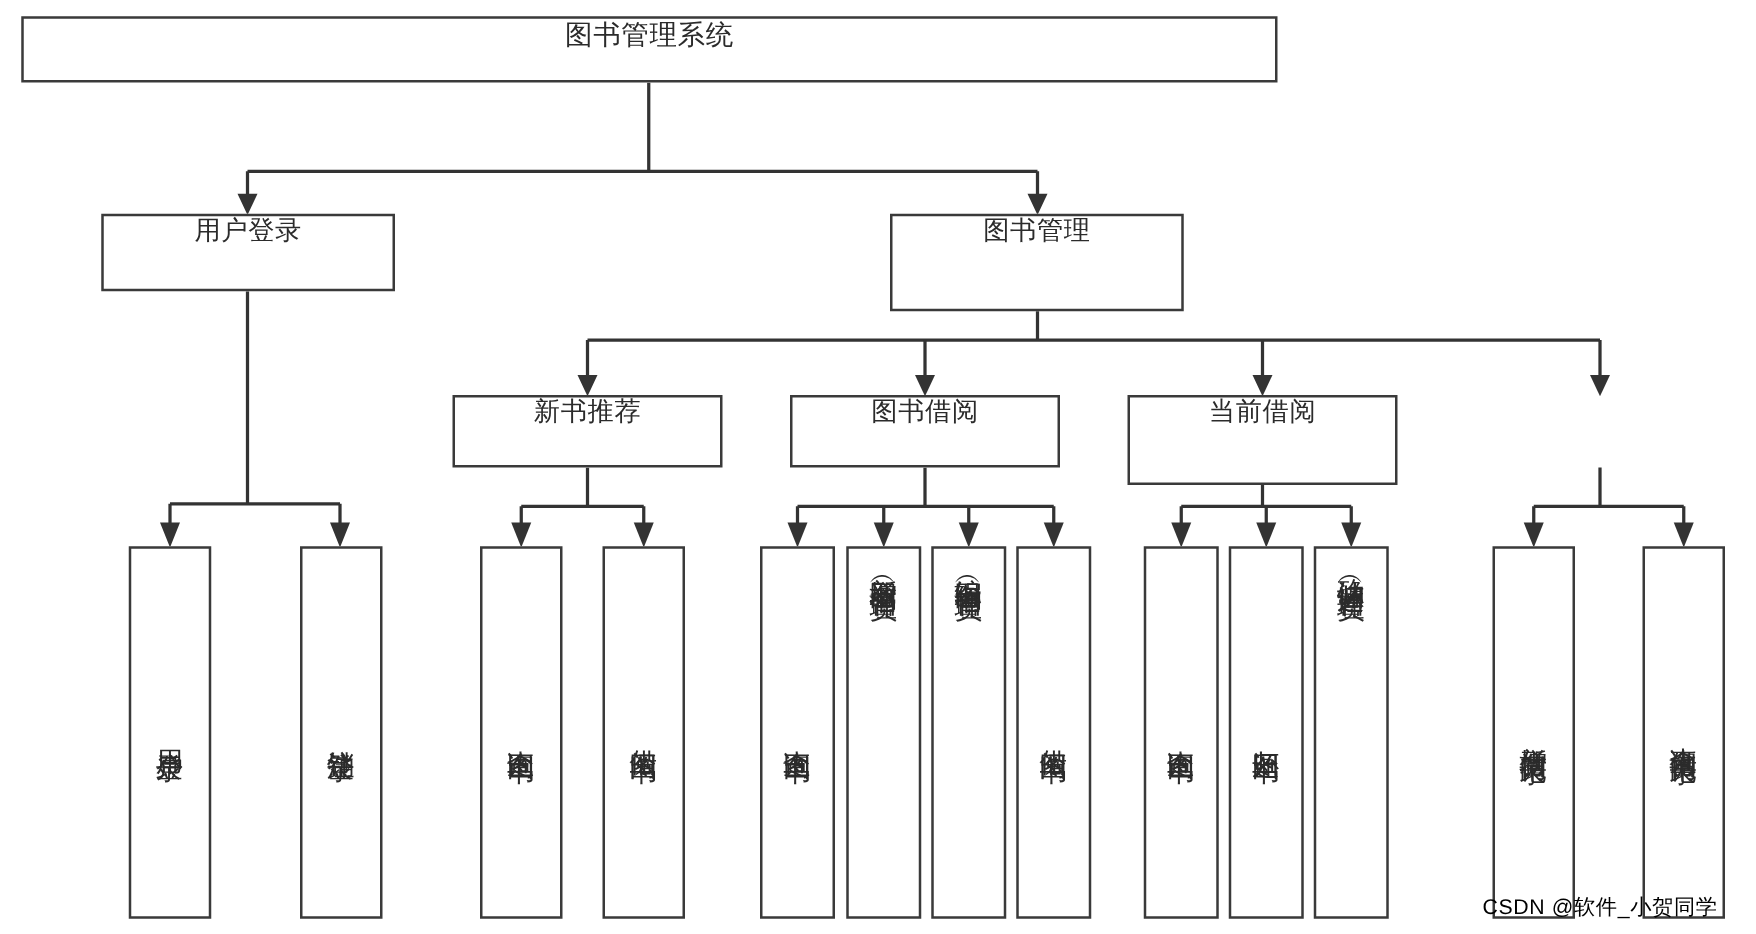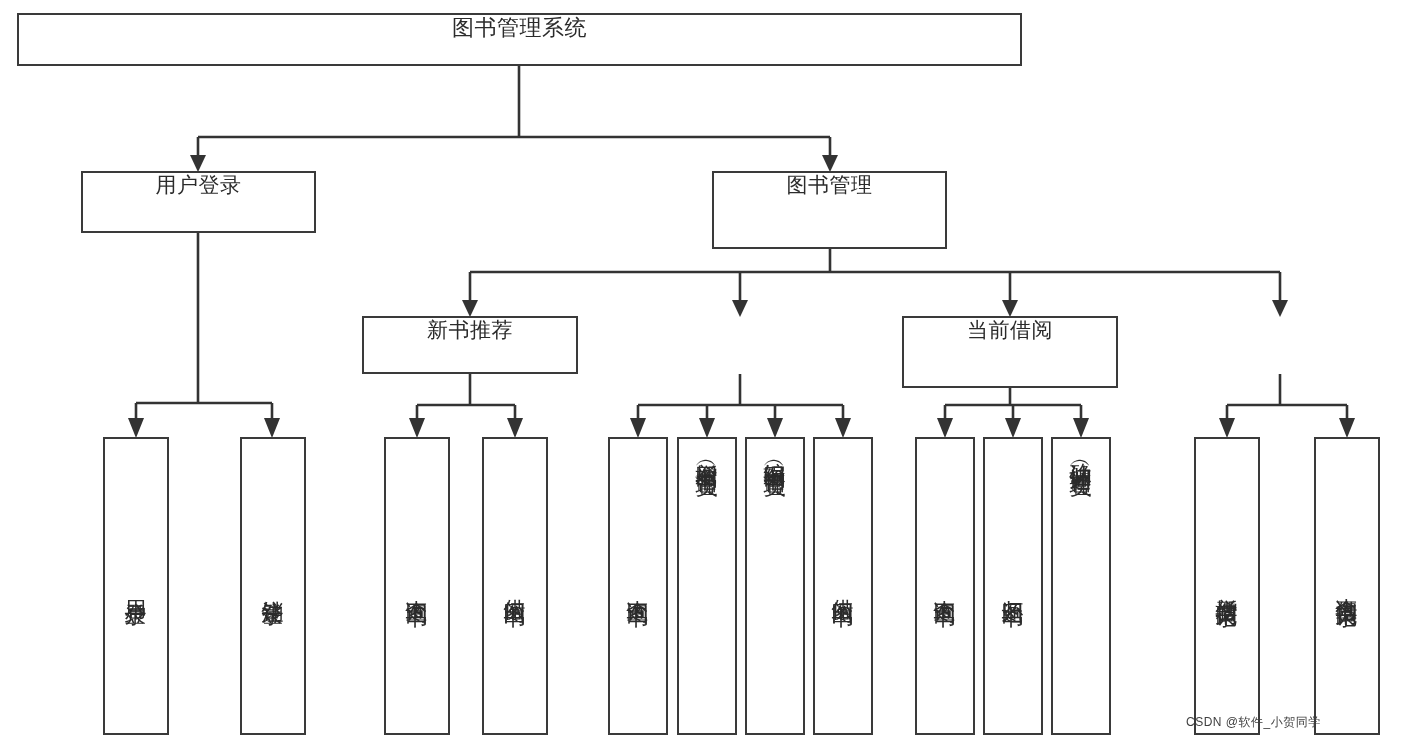--- a/index.html
+++ b/index.html
@@ -65,22 +65,22 @@
     white-space: nowrap;
   }
   .node.vert.middle {
     align-items: center;
     padding-top: 0;
   }
   .watermark {
     position: absolute;
     left: 1186px;
     top: 714px;
-    font-size: 12px;
-    color: #404040;
+    font-size: 17px;
+    color: #000000;
     white-space: nowrap;
     letter-spacing: 0.5px;
     font-family: "Liberation Sans", "DejaVu Sans", sans-serif;
   }
 </style>
 </head>
 <body>
 
 <div id="canvas">
 
@@ -169,20 +169,23 @@
   <div class="node horiz" style="left:81px; top:171px; width:235px; height:62px;">
     <span class="label">用户登录</span>
   </div>
   <div class="node horiz" style="left:712px; top:171px; width:235px; height:78px;">
     <span class="label">图书管理</span>
   </div>
 
   <div class="node horiz" style="left:362px; top:316px; width:216px; height:58px;">
     <span class="label">新书推荐</span>
   </div>
+  <div class="node horiz" style="left:632px; top:316px; width:216px; height:58px;">
+    <span class="label">图书借阅</span>
+  </div>
   <div class="node horiz" style="left:902px; top:316px; width:216px; height:72px;">
     <span class="label">当前借阅</span>
   </div>
 
   <div class="node vert middle" style="left:103px; top:437px; width:66px; height:298px;">
     <span class="label">用户登录</span>
   </div>
   <div class="node vert middle" style="left:240px; top:437px; width:66px; height:298px;">
     <span class="label">注销登录</span>
   </div>

